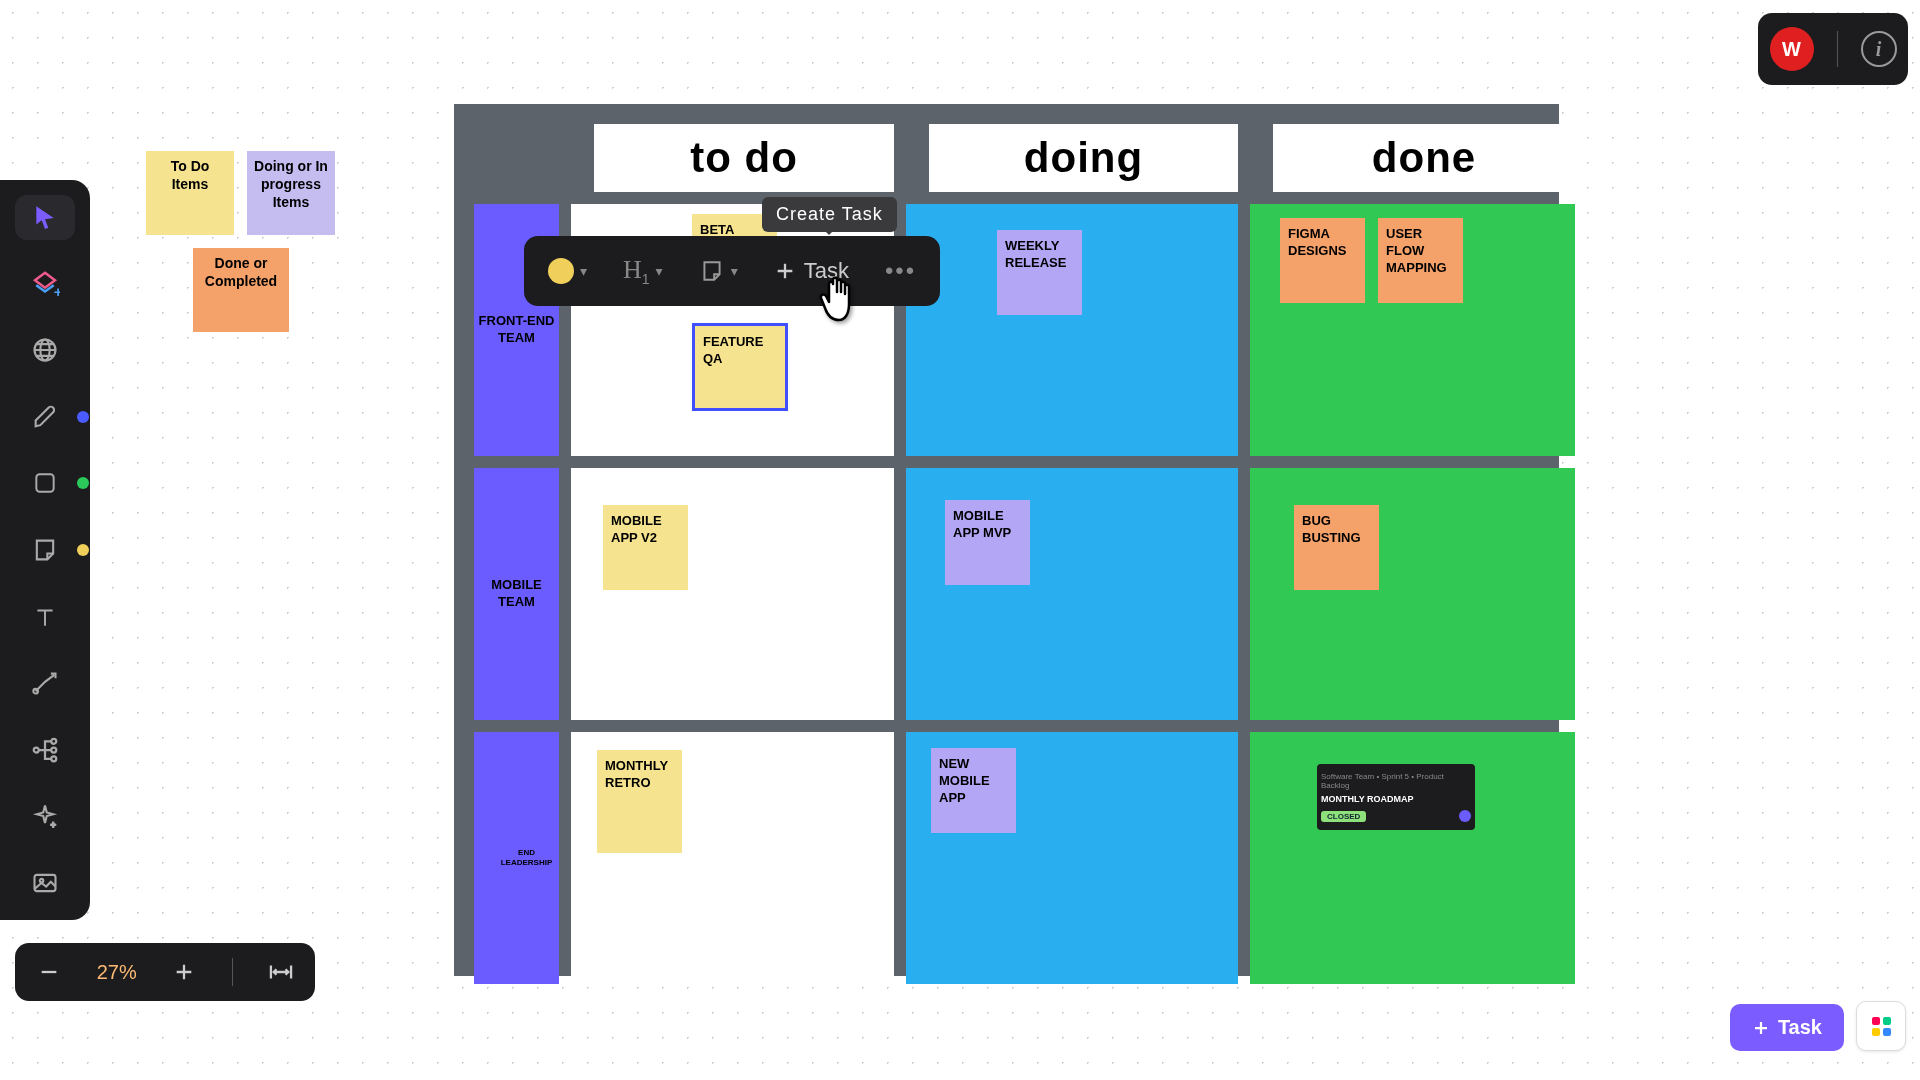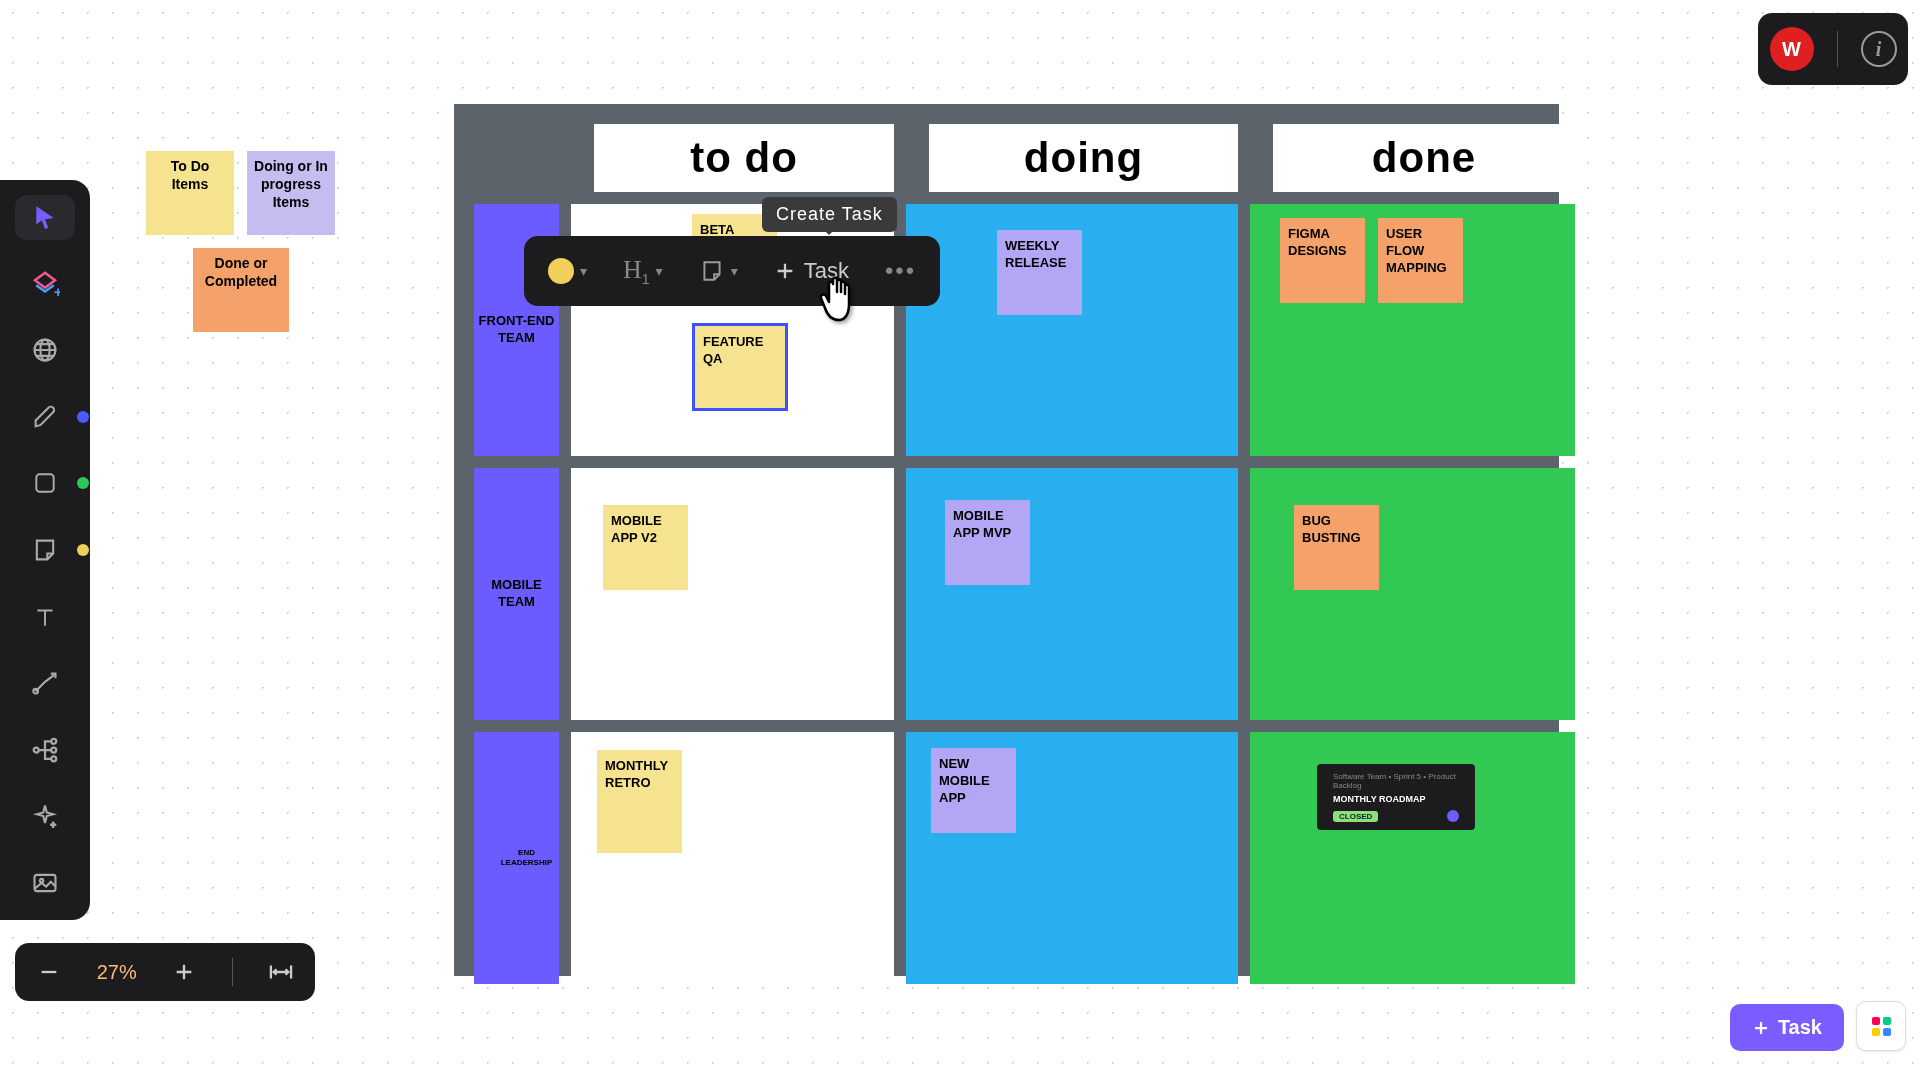--- a/index.html
+++ b/index.html
@@ -79,21 +79,21 @@
 
 .br-task { position:absolute; right:76px; bottom:29px; background:#7a5cff; color:#fff; padding:12px 22px; border-radius:10px; font-size:20px; font-weight:600; display:flex; align-items:center; gap:8px; cursor:pointer; }
 .br-apps { position:absolute; right:14px; bottom:29px; width:50px; height:50px; background:#fff; border:1px solid #ddd; border-radius:10px; display:flex; align-items:center; justify-content:center; cursor:pointer; box-shadow:0 1px 3px rgba(0,0,0,.1); }
 .apps-grid { display:grid; grid-template-columns:8px 8px; grid-template-rows:8px 8px; gap:3px; }
 .apps-grid span:nth-child(1){ background:#f05; border-radius:2px;}
 .apps-grid span:nth-child(2){ background:#0c8; border-radius:2px;}
 .apps-grid span:nth-child(3){ background:#fc0; border-radius:2px;}
 .apps-grid span:nth-child(4){ background:#38f; border-radius:2px;}
 
 
-.done-card { position:absolute; background:#1c1c1e; color:#fff; border-radius:4px; padding:8px 16px; font-size:9px; }
+.done-card { position:absolute; background:#1c1c1e; color:#fff; border-radius:4px; padding:8px 4px; font-size:9px; }
 .done-card .tags { display:flex; gap:5px; margin-bottom:4px; font-size:8px; color:#888;}
 .done-card .title { font-weight:600; margin-bottom:6px; }
 .done-card .footer { display:flex; justify-content:space-between; align-items:center; }
 .done-card .pill { background:#8de07a; color:#123; font-size:8px; padding:1px 6px; border-radius:3px; font-weight:700;}
 .done-card .av { width:12px; height:12px; border-radius:50%; background:#6a5cff; }
 
 svg { display:block; }
 </style>
 </head>
 <body>

